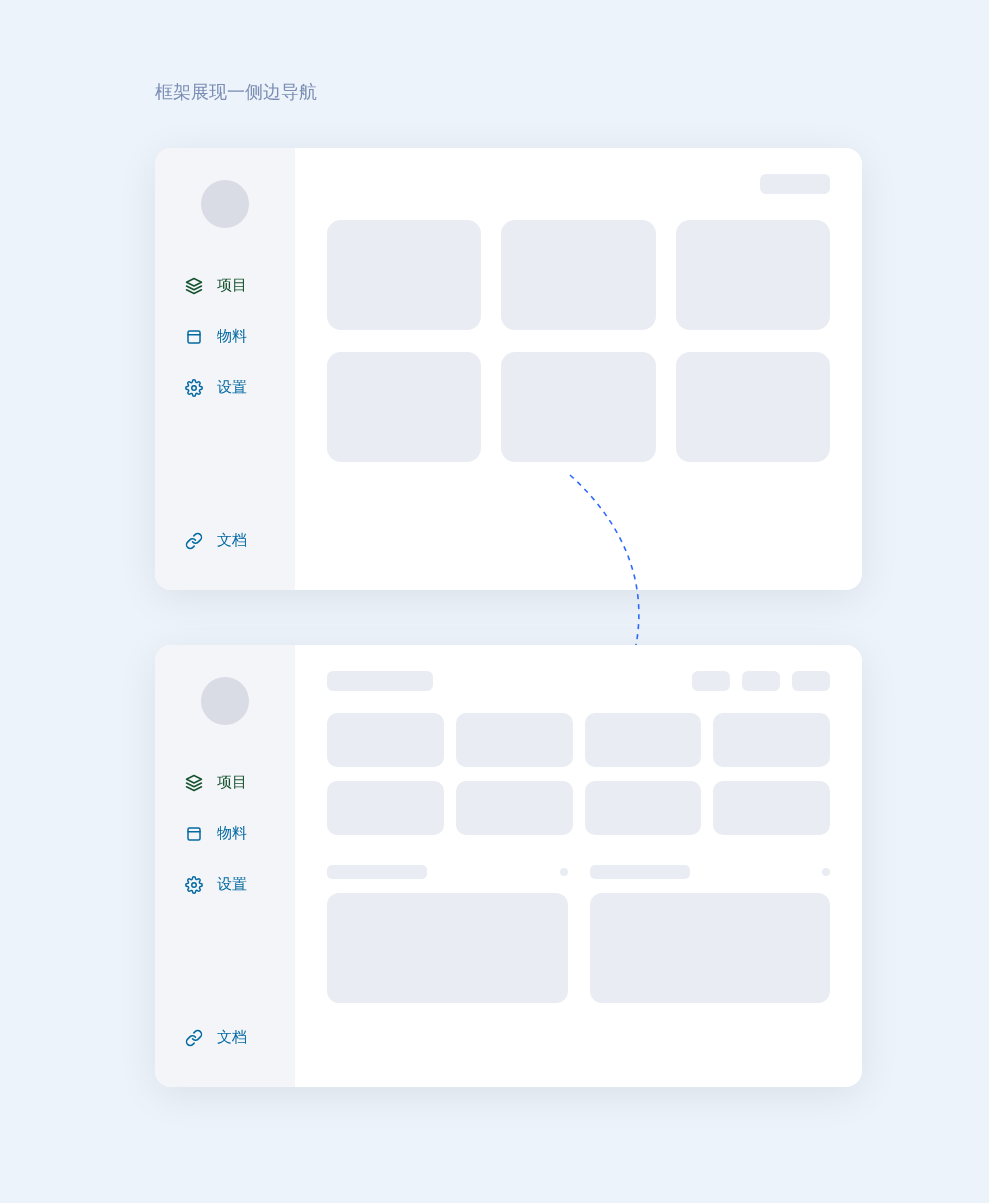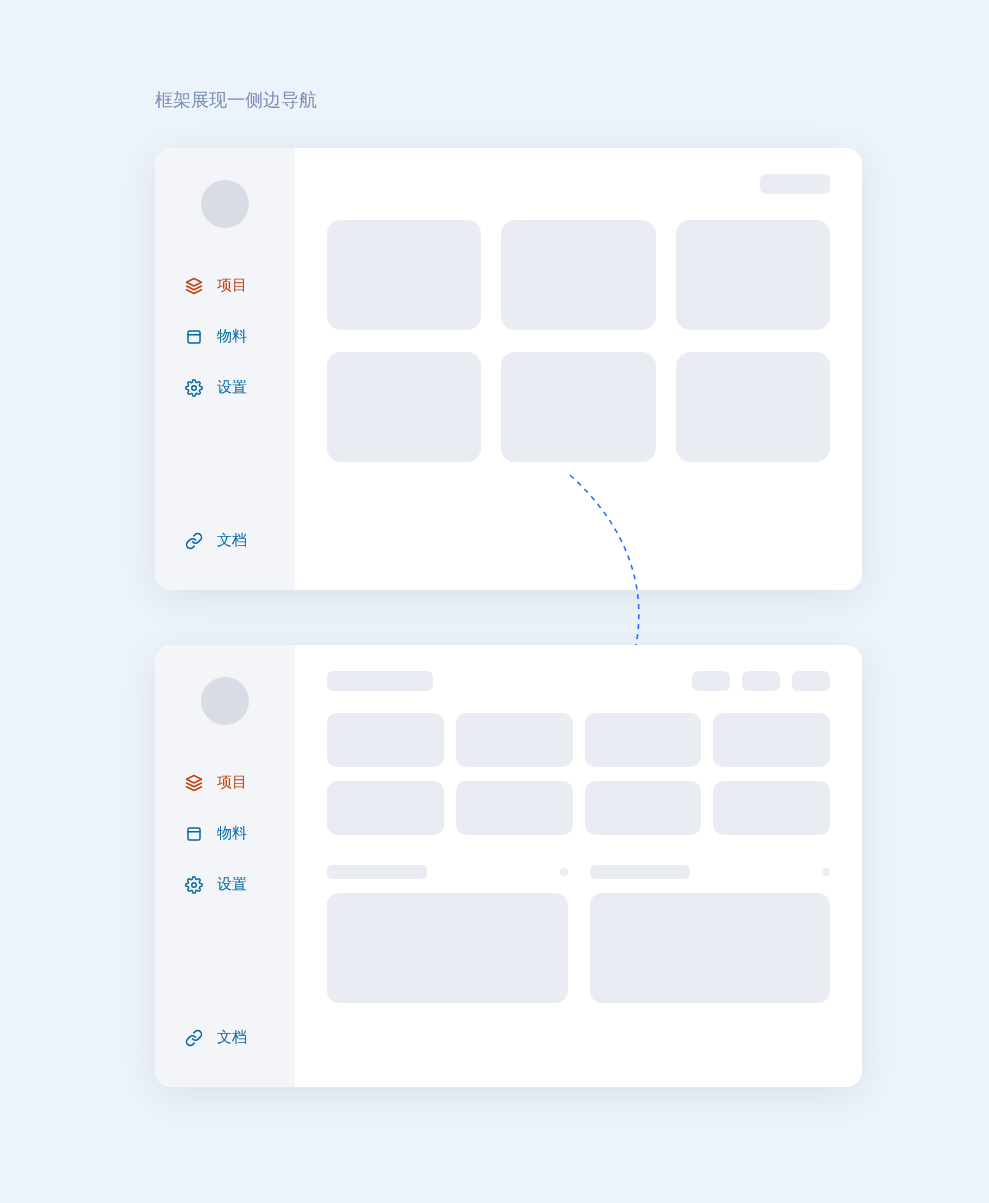--- a/index.html
+++ b/index.html
@@ -10,21 +10,21 @@
     body {
       font-family: -apple-system, BlinkMacSystemFont, "Segoe UI", "PingFang SC", "Microsoft YaHei", sans-serif;
       background: #edf3fb;
       width: 989px;
       height: 1203px;
       overflow: hidden;
     }
     .page-title {
       position: absolute;
       left: 155px;
-      top: 88px;
+      top: 80px;
       font-size: 18px;
       color: #7a8cb3;
       font-weight: 400;
     }
     .panel {
       position: absolute;
       background: #fff;
       border-radius: 16px;
       box-shadow: 0 8px 40px rgba(0,0,0,0.08);
       overflow: hidden;
@@ -64,21 +64,21 @@
       flex: 1;
     }
     .nav-item {
       display: flex;
       align-items: center;
       padding: 16px 0 16px 30px;
       cursor: pointer;
       color: #0369a1;
     }
     .nav-item.active {
-      color: #c2410c;
+      color: #14532d;
     }
     .nav-icon {
       width: 18px;
       height: 18px;
       margin-right: 14px;
       display: flex;
       align-items: center;
       justify-content: center;
       flex-shrink: 0;
     }

